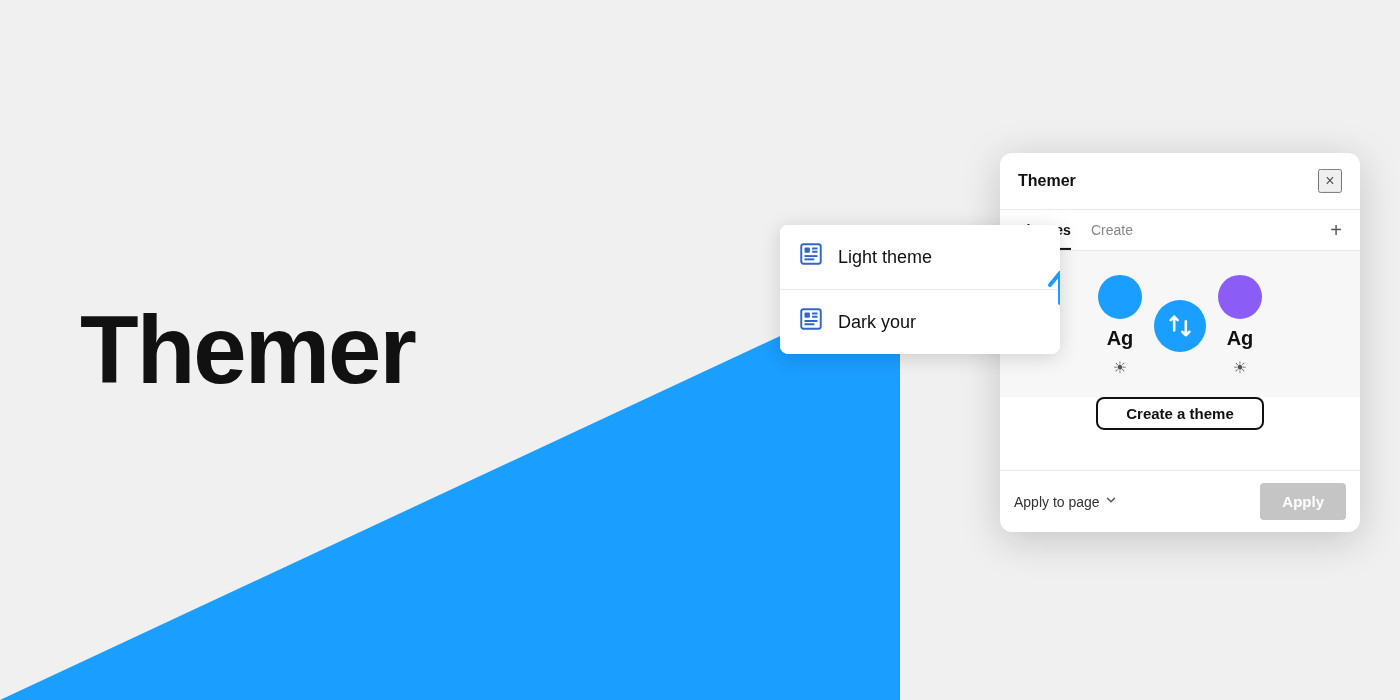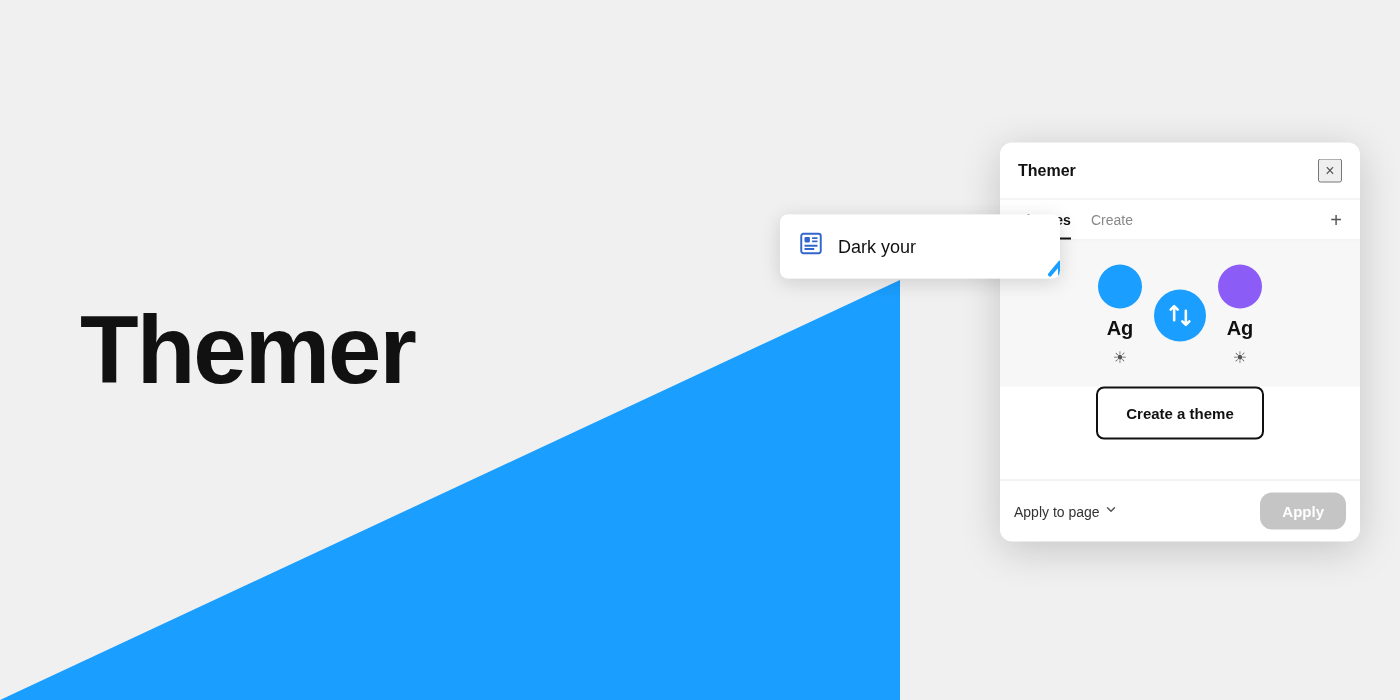--- a/index.html
+++ b/index.html
@@ -197,21 +197,21 @@
       justify-content: center;
       margin: 0 12px;
       cursor: pointer;
       flex-shrink: 0;
     }
 
     
     .create-theme-btn {
       display: block;
       margin: 0 auto 20px;
-      padding: 16px 28px;
+      padding: 6px 28px;
       border: 2px solid #111;
       border-radius: 8px;
       background: #fff;
       font-size: 15px;
       font-weight: 600;
       color: #111;
       cursor: pointer;
     }
 
     
@@ -242,21 +242,21 @@
     .chevron-icon {
       font-size: 12px;
       color: #555;
     }
 
     .apply-btn {
       padding: 10px 22px;
       background: #c5c5c5;
       color: #fff;
       border: none;
-      border-radius: 12px;
+      border-radius: 4px;
       font-size: 15px;
       font-weight: 600;
       cursor: pointer;
     }
 
     
     .dropdown-menu {
       position: absolute;
       left: -200px;
       top: 80px;
@@ -297,20 +297,33 @@
 
 <div class="bg-triangle"></div>
 
 <div class="left-content">
   <h1 class="app-title">Themer</h1>
 </div>
 
 <div class="panel-area">
 
   <div class="dropdown-menu" style="position:absolute; left:-220px; top:72px; z-index:10;">
+    <div class="dropdown-item">
+      <span class="dropdown-item-icon">
+        <svg width="26" height="26" viewBox="0 0 24 24" fill="none" stroke="#3366cc" stroke-width="1.8">
+          <rect x="3" y="3" width="18" height="18" rx="2"></rect>
+          <rect x="6" y="6" width="5" height="5" rx="1" fill="#3366cc" stroke="none"></rect>
+          <line x1="13" y1="7" x2="18" y2="7" stroke="#3366cc"></line>
+          <line x1="13" y1="10" x2="18" y2="10" stroke="#3366cc"></line>
+          <line x1="6" y1="14" x2="18" y2="14" stroke="#3366cc"></line>
+          <line x1="6" y1="17" x2="15" y2="17" stroke="#3366cc"></line>
+        </svg>
+      </span>
+      <span class="dropdown-item-text">Light theme</span>
+    </div>
 
     <div style="position:absolute; right:-30px; top:28px; z-index:20;">
       <svg width="60" height="60" viewBox="0 0 60 60">
 
         <path d="M30 50 L30 20 M30 20 L20 32 M30 20 L40 32" stroke="#1a9eff" stroke-width="4" stroke-linecap="round" stroke-linejoin="round" fill="none"></path>
 
         <path d="M42 10 L42 40 M42 40 L32 28 M42 40 L52 28" stroke="#1a9eff" stroke-width="4" stroke-linecap="round" stroke-linejoin="round" fill="none"></path>
       </svg>
     </div>
 

